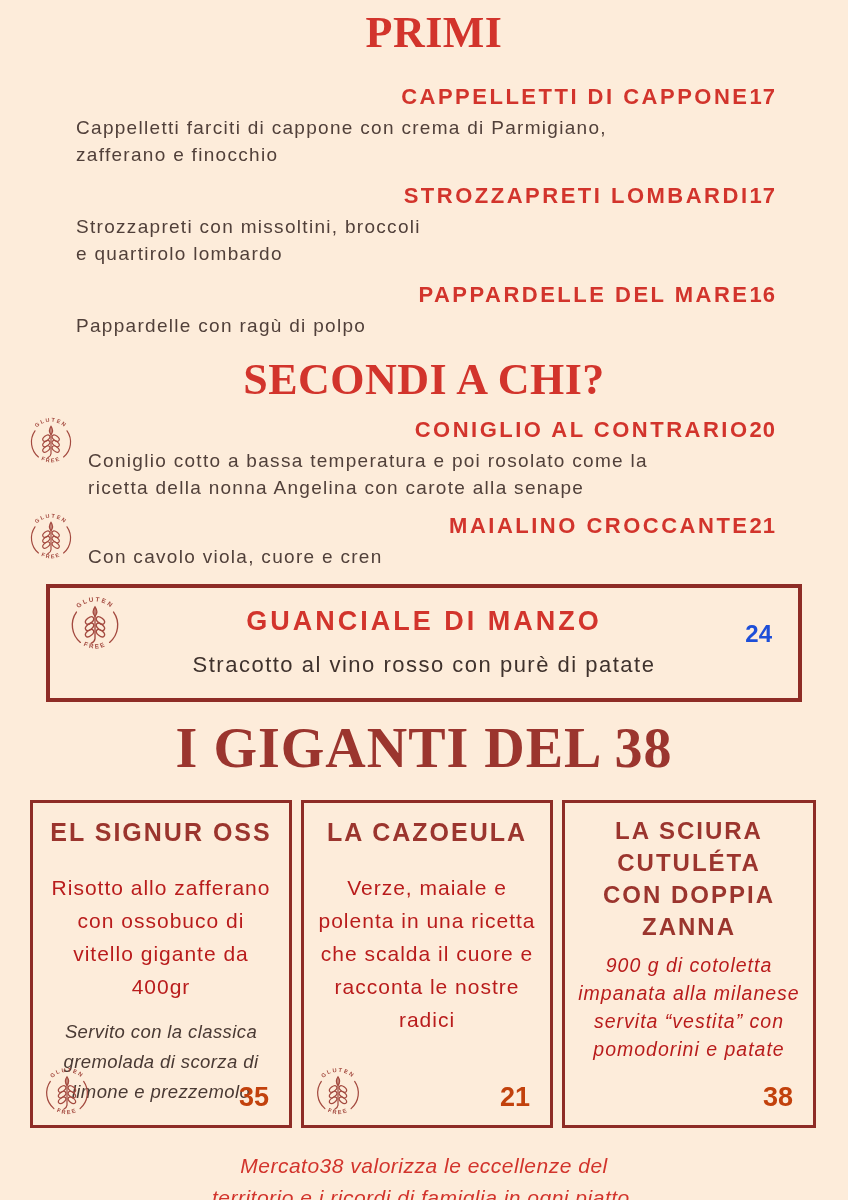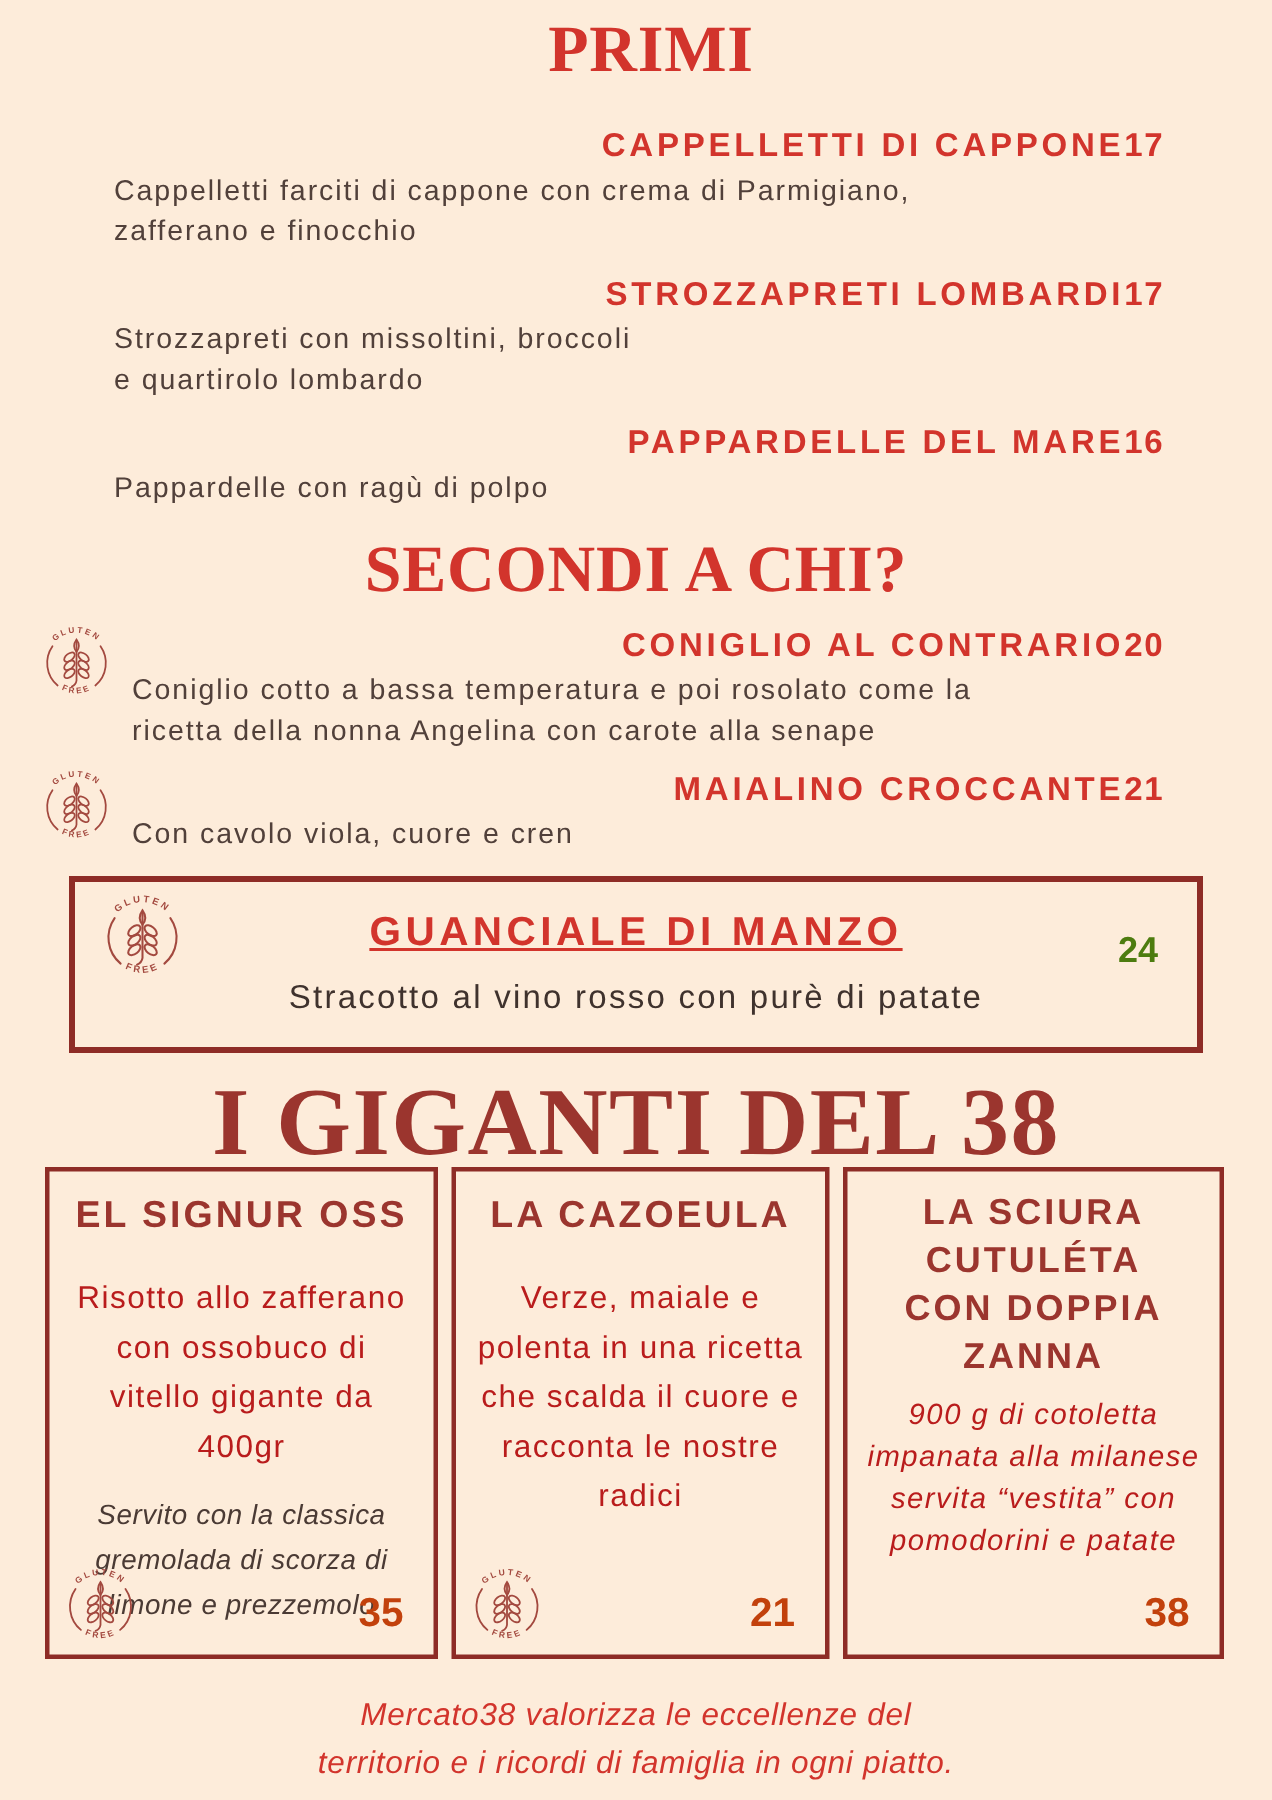--- a/index.html
+++ b/index.html
@@ -15,21 +15,21 @@
   
   .heading {
     margin: 0; text-align: center;
     font-family: "Liberation Serif", "DejaVu Serif", serif;
     font-weight: 700; letter-spacing: 0.5px;
   }
   .h-red   { color: #d2342c; }
   .h-maroon{ color: #9b352e; }
   .h-primi   { font-size: 44px; line-height: 46px; margin-bottom: 28px; margin-left: 20px; }
   .h-secondi { font-size: 44px; line-height: 46px; margin-top: 18px; margin-bottom: 14px; }
-  .h-giganti { font-size: 64px; line-height: 60px; margin-top: 16px; letter-spacing: 1px; }
+  .h-giganti { font-size: 56px; line-height: 60px; margin-top: 16px; margin-bottom: 22px; letter-spacing: 1px; }
 
   
   .plist { margin: 0 72px 0 76px; }
   .slist { margin: 0 72px 0 26px; }
   .item  { margin-bottom: 15px; }
   .slist .item { margin-bottom: 12px; }
   .row { display: flex; justify-content: flex-end; align-items: baseline; }
   .iname {
     color: #d2342c; font-weight: 700; font-size: 22px; line-height: 25px;
     letter-spacing: 2.5px;
@@ -46,23 +46,23 @@
   .gf-text { fill: #a3493f; font-family: "Liberation Sans", sans-serif; font-size: 7px; font-weight: 700; letter-spacing: 2px; }
 
   
   .feature-box {
     margin: 14px 46px 0 46px;
     border: 4px solid #8e2c26;
     position: relative;
     text-align: center;
     padding: 18px 120px 20px;
   }
-  .fb-title { color: #d2342c; font-weight: 700; font-size: 27px; line-height: 30px; letter-spacing: 3px; text-decoration: underline; }
+  .fb-title { color: #d2342c; font-weight: 700; font-size: 27px; line-height: 30px; letter-spacing: 3px; }
   .fb-desc  { margin-top: 16px; color: #3f322d; font-size: 22px; line-height: 26px; letter-spacing: 1.5px; }
-  .fb-price { position: absolute; right: 26px; top: 32px; color: #4d7c0f; font-weight: 700; font-size: 24px; }
+  .fb-price { position: absolute; right: 26px; top: 32px; color: #1d4ed8; font-weight: 700; font-size: 24px; }
   .fb-gf    { position: absolute; left: 16px; top: 8px; }
 
   
   .boxes { display: flex; gap: 9px; margin: 0 30px; height: 328px; }
   .gbox {
     border: 3px solid #8e2c26;
     position: relative; text-align: center;
     padding: 12px 12px 0;
   }
   .gbox-1 { width: 262px; }

